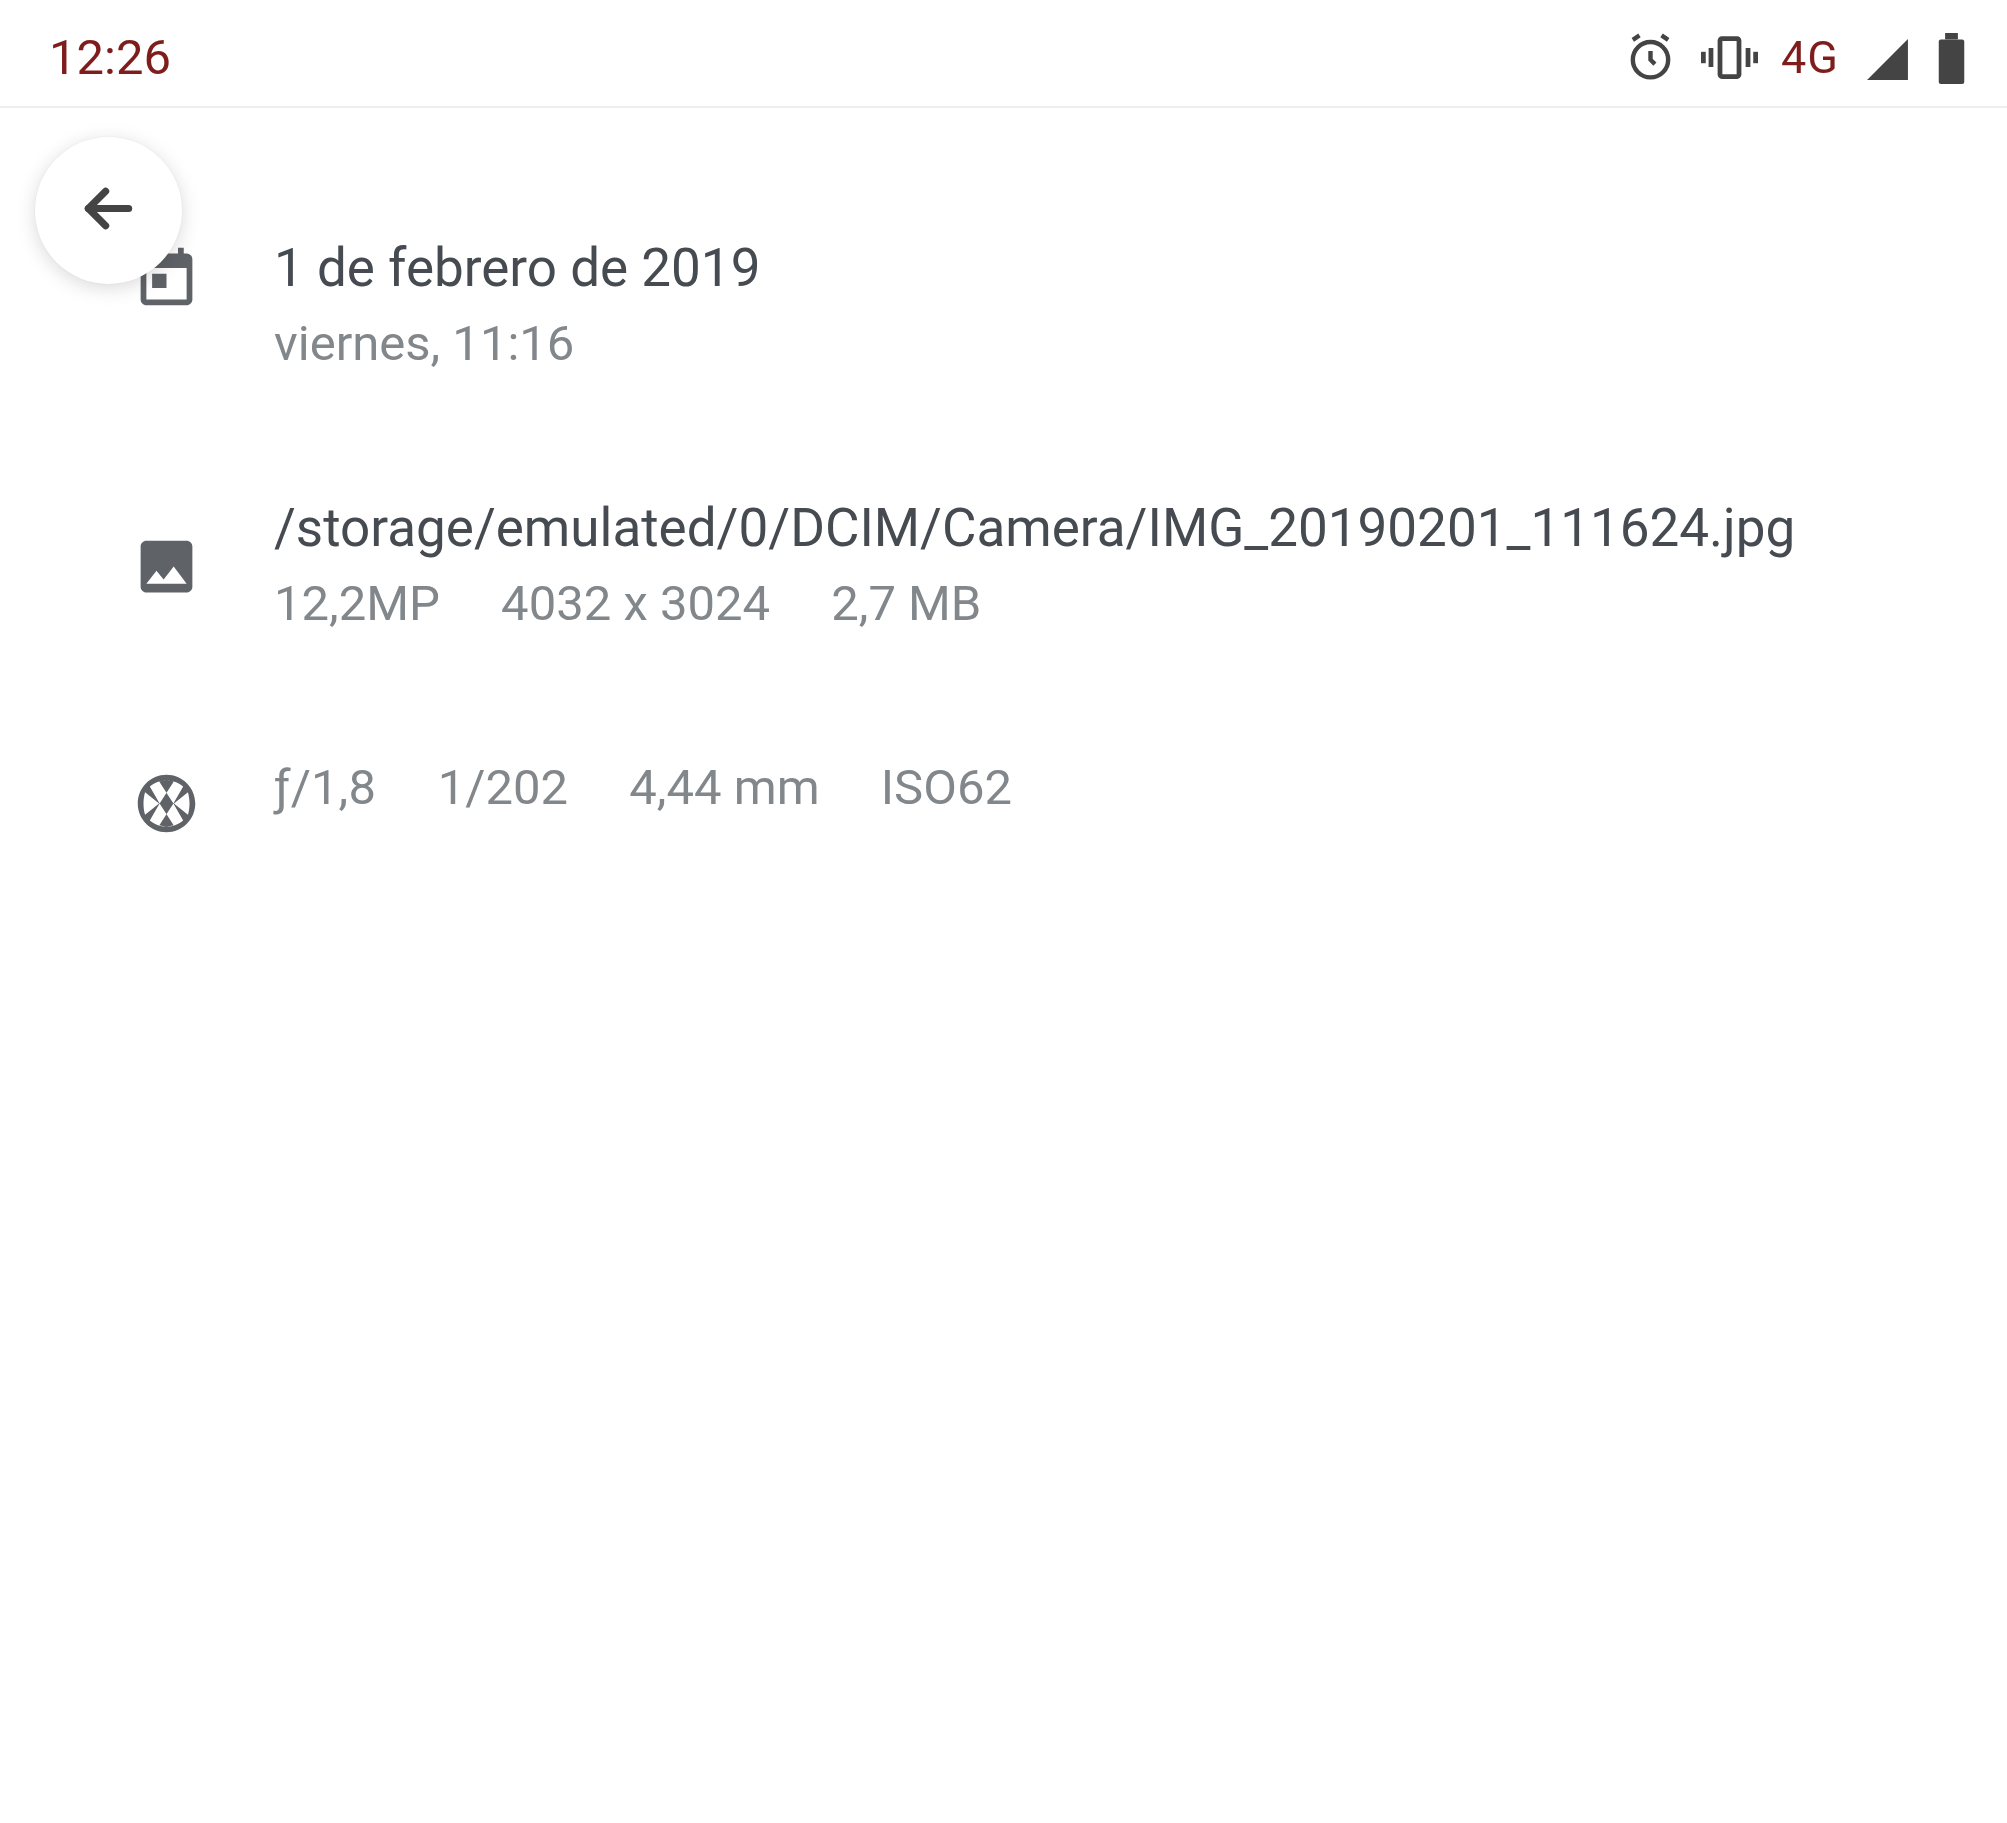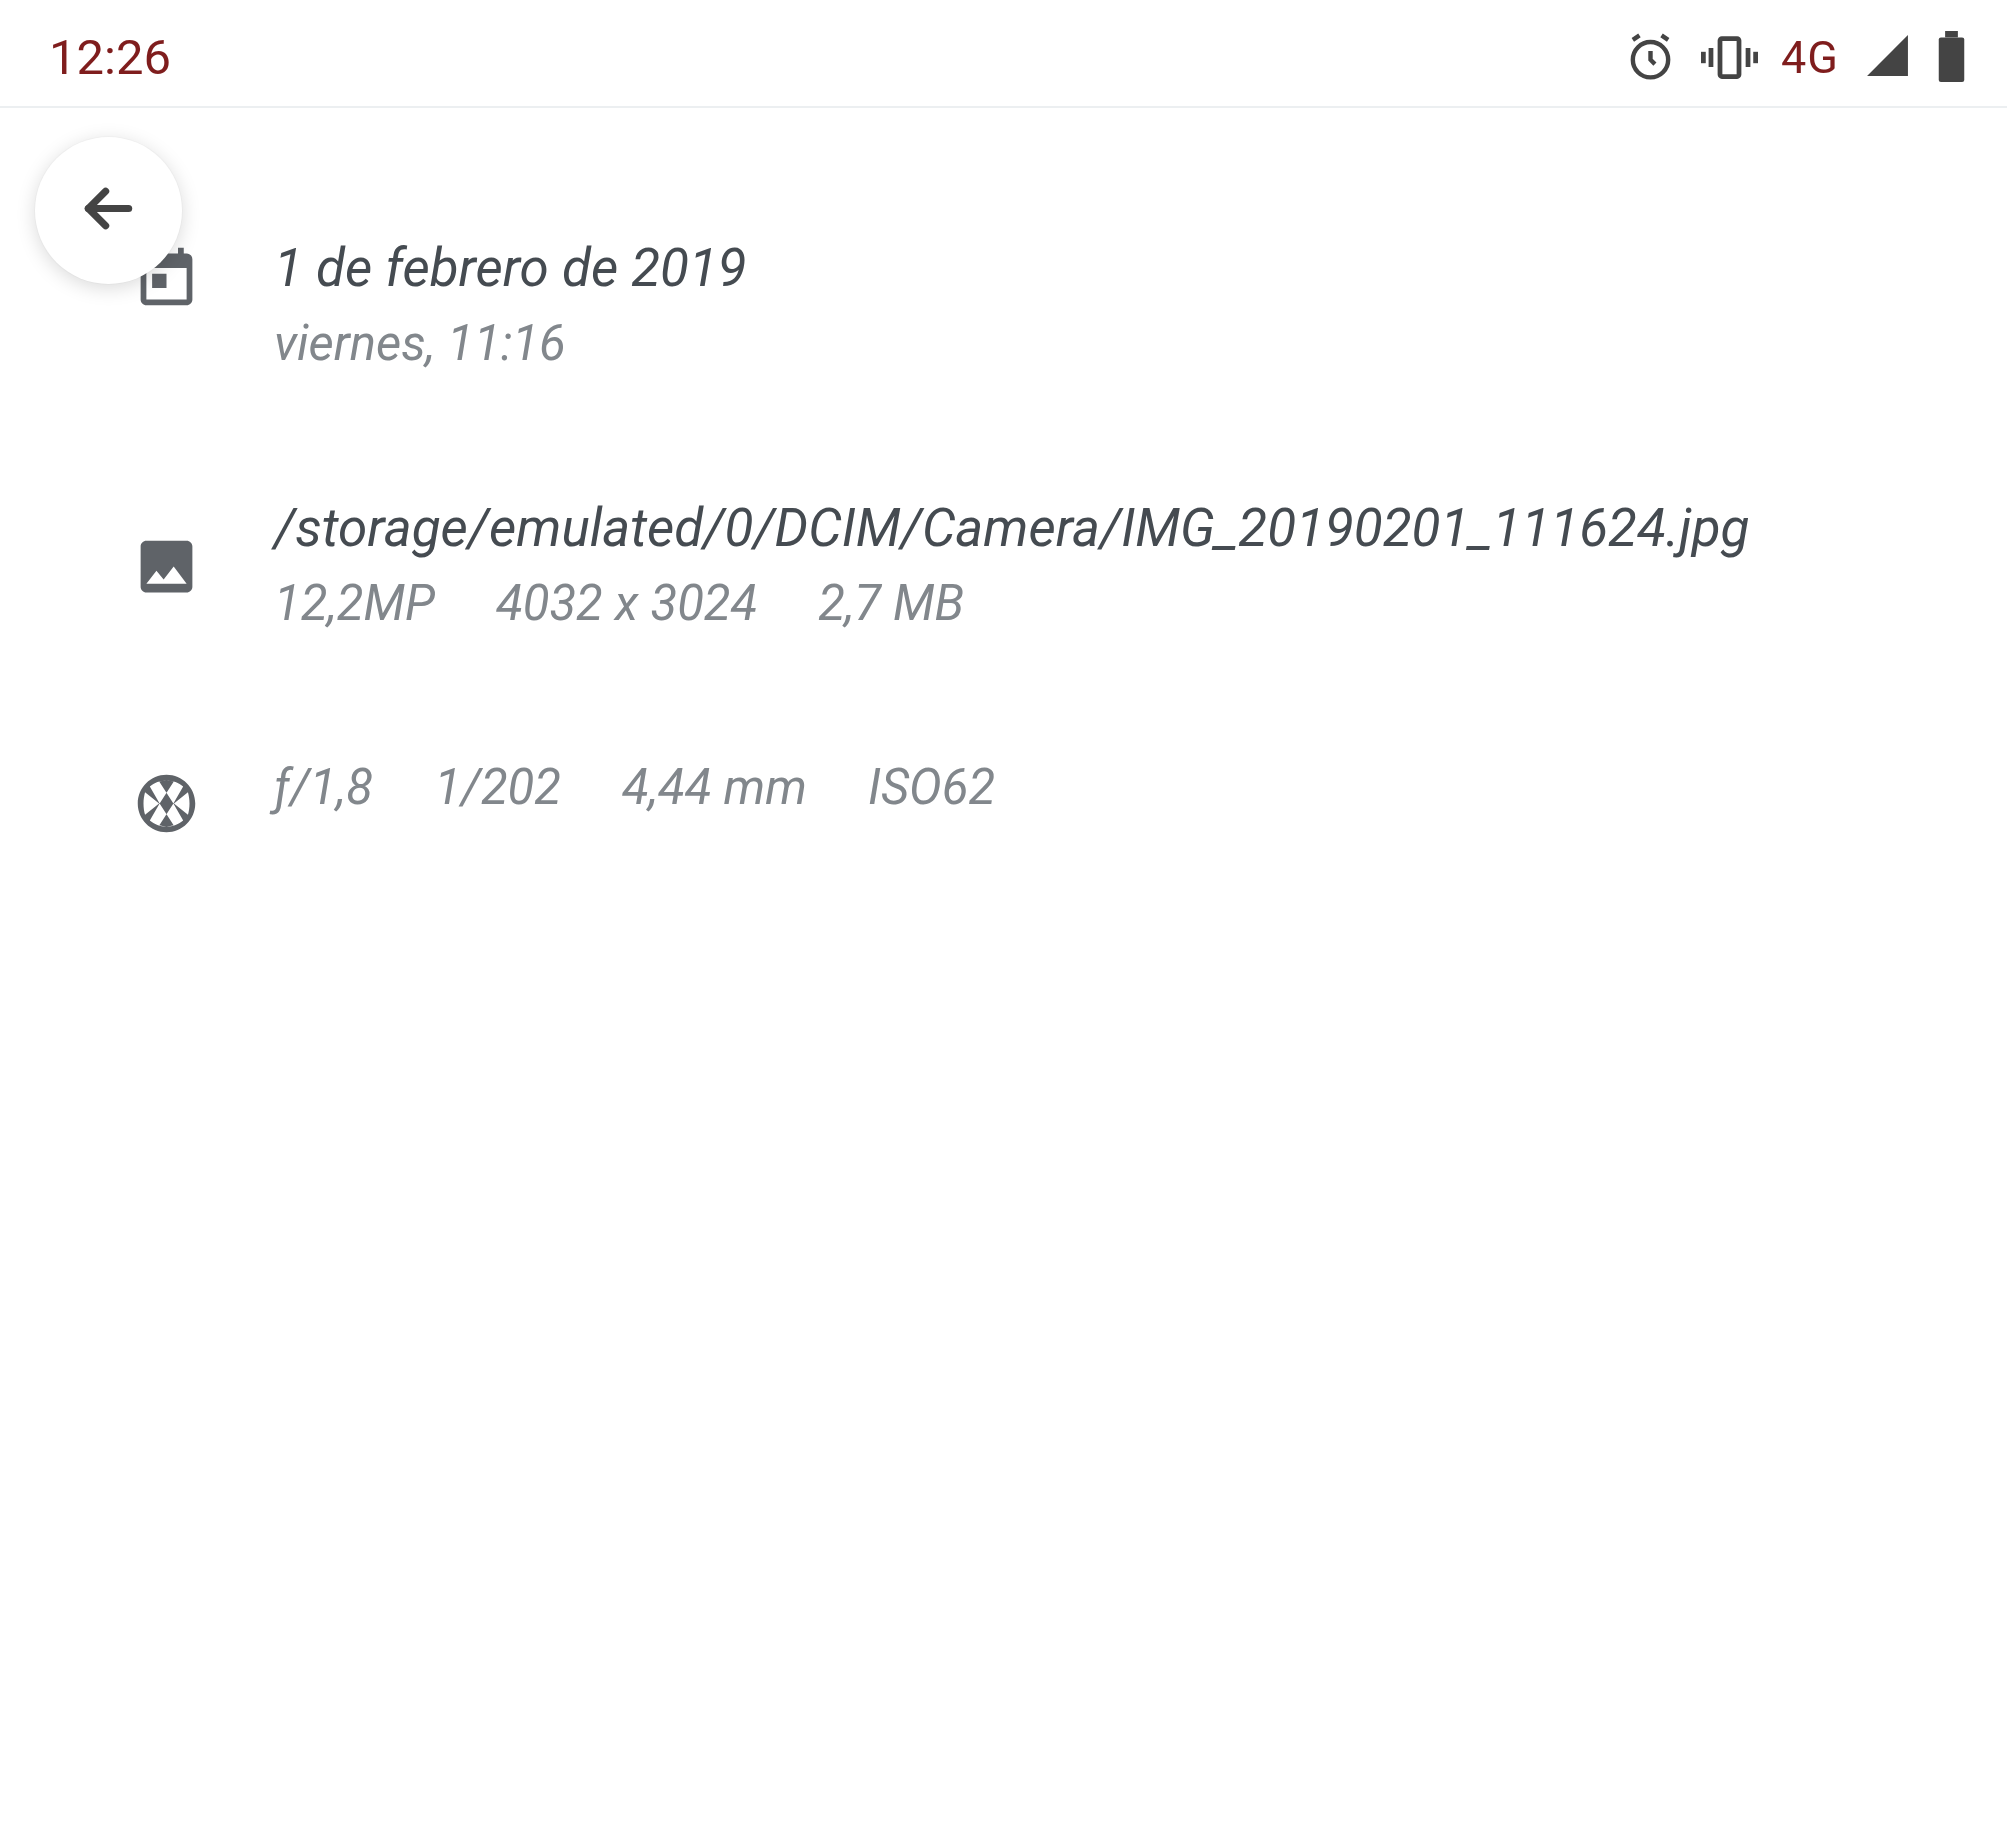--- a/index.html
+++ b/index.html
@@ -9,21 +9,21 @@
   .status-bar {
     display: flex;
     align-items: center;
     justify-content: space-between;
     padding: 29px 39px 19.6px 49px;
     font-size: 49px;
     color: #7f1d1d;
   }
   .status-right {
     display: flex;
-    align-items: flex-start;
+    align-items: flex-end;
     gap: 23.5px;
   }
   .status-right .txt { font-size: 45px; letter-spacing: 1px; }
   .status-right svg { display: block; }
   
   
   .hairline { width: 100%; height: 2px; background: #eceff1; }
   
   
   .header {
@@ -57,21 +57,20 @@
   }
   .desc-input::placeholder { color: #9aa1a7; }
   
   
   .details { padding: 78px 59px 0 127px; }
   .row {
     display: flex;
     align-items: flex-start;
     gap: 69px;
     margin-bottom: 118px;
-    font-style: italic;
   }
   .row .icon {
     width: 78px;
     display: flex;
     justify-content: center;
     padding-top: 7.8px;
   }
   .row .icon svg { width: 69px; height: 69px; fill: #5f6368; }
   .row .content { flex: 1; }
   .primary {

